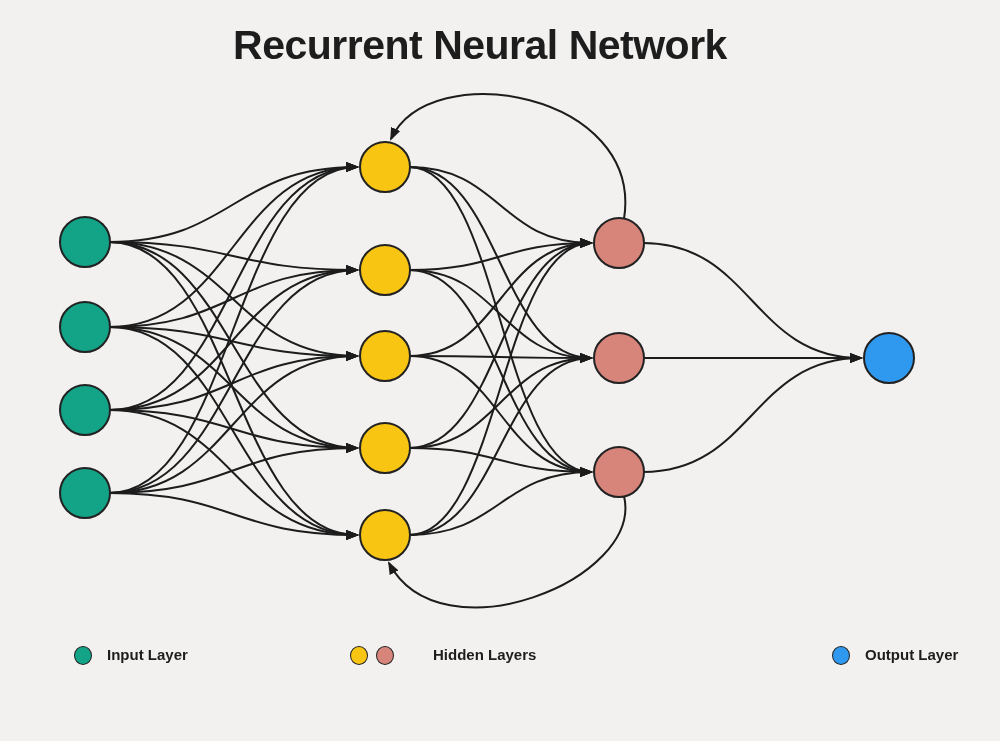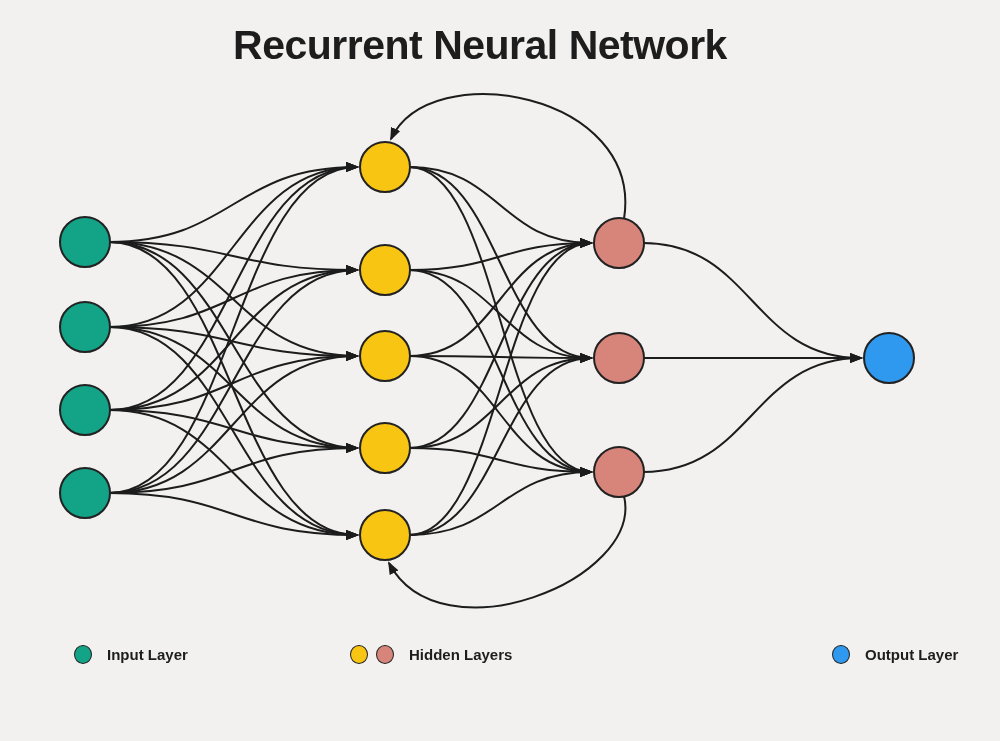--- a/index.html
+++ b/index.html
@@ -11,36 +11,36 @@
   }
   .title{
     position:absolute;top:22px;left:0;width:960px;margin:0;
     text-align:center;
     font-size:41px;font-weight:700;letter-spacing:-0.5px;
   }
   #diagram{position:absolute;top:0;left:0;}
   .legend{position:absolute;top:0;left:0;width:100%;height:0;}
   .legend-item{
     position:absolute;top:646px;height:18px;
-    display:flex;align-items:flex-end;
+    display:flex;align-items:center;
   }
   .legend-item .dots{display:flex;gap:8px;align-items:center;}
   .dot{
     width:16px;height:17px;border-radius:50%;
     border:1.5px solid #222;
     box-sizing:content-box;
     display:inline-block;
   }
   .legend-label{
     margin-left:15px;
     font-size:15px;font-weight:700;line-height:18px;
     white-space:nowrap;
   }
   .legend-item.pos-0{left:74px;}
-  .legend-item.pos-1{left:350px;}
+  .legend-item.pos-1{left:350px;gap:24px;}
   .legend-item.pos-2{left:832px;}
   .footer{
     position:absolute;top:694px;left:0;width:862px;
     text-align:center;
     font-size:15px;font-weight:700;
   }
 </style>
 </head>
 <body>
 

